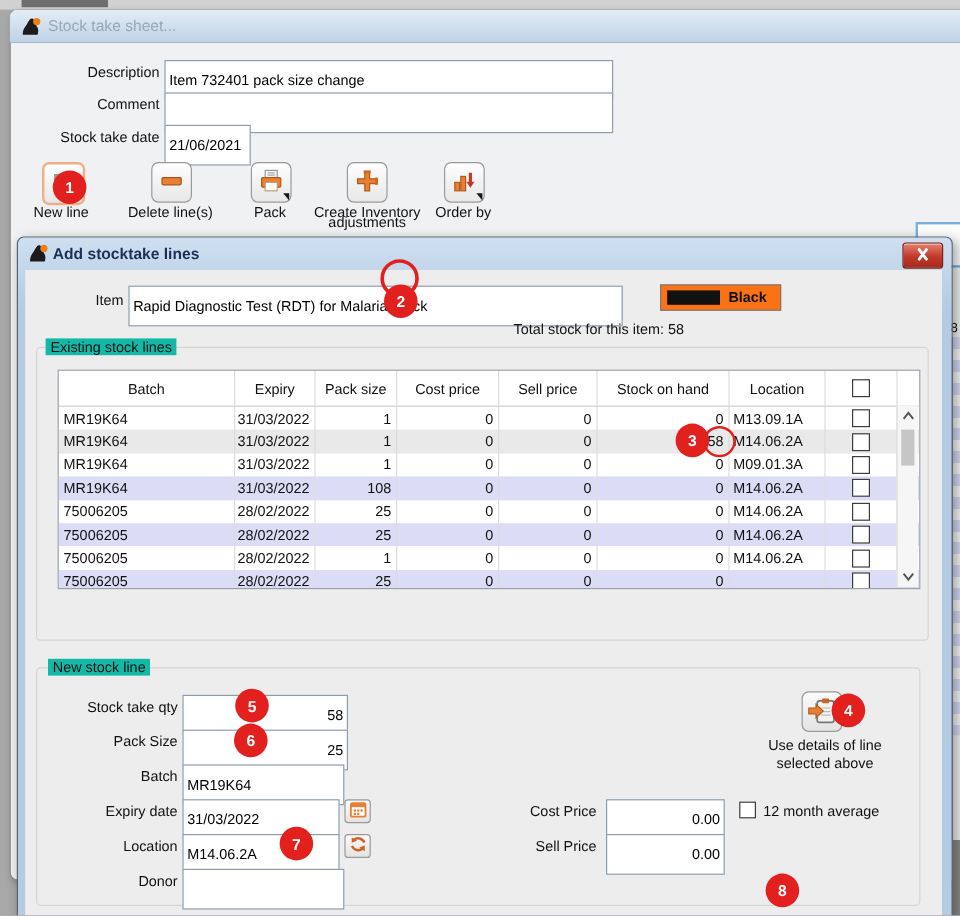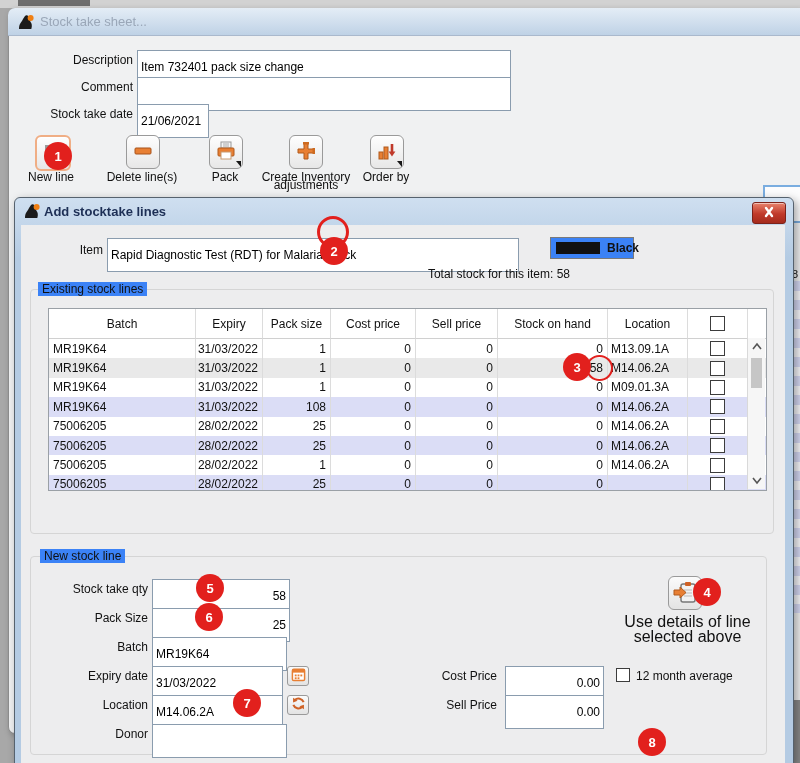--- a/index.html
+++ b/index.html
@@ -32,23 +32,23 @@
   .bg-sliver-white{left:793px;top:613px;width:7px;height:87px;background:#f0f0f0;border-left:1px solid #3f6fa8;z-index:2;box-sizing:border-box;}
   .bg-sliver-gray{left:793px;top:700px;width:7px;height:63px;background:#8a8a8a;z-index:2;}
 
   
   .dialog{left:14px;top:197px;width:778px;height:566px;border:1px solid #56626e;border-radius:6px 6px 0 0;background:linear-gradient(180deg,#cfdff0,#b4cbe3 60px,#b4cbe3);box-shadow:3px 3px 10px rgba(0,0,0,.35);z-index:10;}
   .dlg-title{left:44px;top:204px;font-size:13px;font-weight:700;color:#1d2f55;z-index:12;}
   .close-btn{left:752px;top:202px;width:32px;height:20px;background:linear-gradient(180deg,#e8836d,#c0392a 55%,#a52b1d);border:1px solid #7c221a;border-radius:3px;box-shadow:inset 0 1px 0 rgba(255,255,255,.5);z-index:12;display:flex;align-items:center;justify-content:center;}
   .dlg-body{left:21px;top:225px;width:764px;height:538px;background:#ededee;z-index:11;}
 
   .groupbox{border:1px solid #d5d5d5;border-radius:4px;z-index:12;}
-  .group-label{z-index:13;background:#3b82f6;padding:0 4px;font-size:12px;}
-
-  .swatch-box{left:550px;top:237px;width:84px;height:22px;background:#3b82f6;border:1px solid #7a7a7a;z-index:12;box-sizing:border-box;}
+  .group-label{z-index:13;background:#14b8a6;padding:0 4px;font-size:12px;}
+
+  .swatch-box{left:550px;top:237px;width:101px;height:22px;background:#f97316;border:1px solid #7a7a7a;z-index:12;box-sizing:border-box;}
   .swatch-chip{position:absolute;left:5px;top:4px;width:44px;height:12px;background:#111;}
   .swatch-text{position:absolute;left:56px;top:3px;font-weight:700;font-size:12px;}
 
   
   .stock-table{left:48px;top:308px;width:717px;height:181px;background:#fff;border:1px solid #9aa0a6;overflow:hidden;z-index:12;box-sizing:content-box;}
   .thead{display:flex;height:30px;align-items:center;}
   .trow{display:flex;height:19.4px;align-items:center;}
   .trow.lav{background:#dbddf6;}
   .trow.sel{background:#e9e9e9;}
   .tc{height:100%;box-sizing:border-box;border-right:1px solid #dcdcdc;display:flex;align-items:center;overflow:hidden;white-space:nowrap;}
@@ -71,21 +71,21 @@
   .btn-disabled{background:#d3d3d3;color:#9f9f9f;border:1px solid #c2c2c2;border-radius:2px;}
   .btn-normal{background:linear-gradient(180deg,#f6f6f6,#dfdfdf);border:1px solid #808080;border-radius:2px;color:#111;}
 
   .icon-btn{border:1px solid #9a9a9a;border-radius:3px;background:linear-gradient(180deg,#fbfbfb,#e3e3e3);display:flex;align-items:center;justify-content:center;z-index:13;box-sizing:border-box;}
   .use-details-btn{left:668px;top:576px;width:34px;height:34px;border-radius:6px;}
 
   
   .callout{width:28px;height:28px;border-radius:50%;background:#e2201d;color:#fff;font-weight:700;font-size:13px;display:flex;align-items:center;justify-content:center;z-index:40;}
   .ring{border:3px solid #e2201d;border-radius:50%;z-index:39;}
 
-  .caption{z-index:13;text-align:center;font-size:16px;line-height:15px;}
+  .caption{z-index:13;text-align:center;font-size:12px;line-height:15px;}
 </style>
 </head>
 <body>
 
 <div id="screen">
 
   <div class="abs top-strip"></div>
   <div class="abs dark-tab"></div>
 
   <div class="abs main-window"></div>

